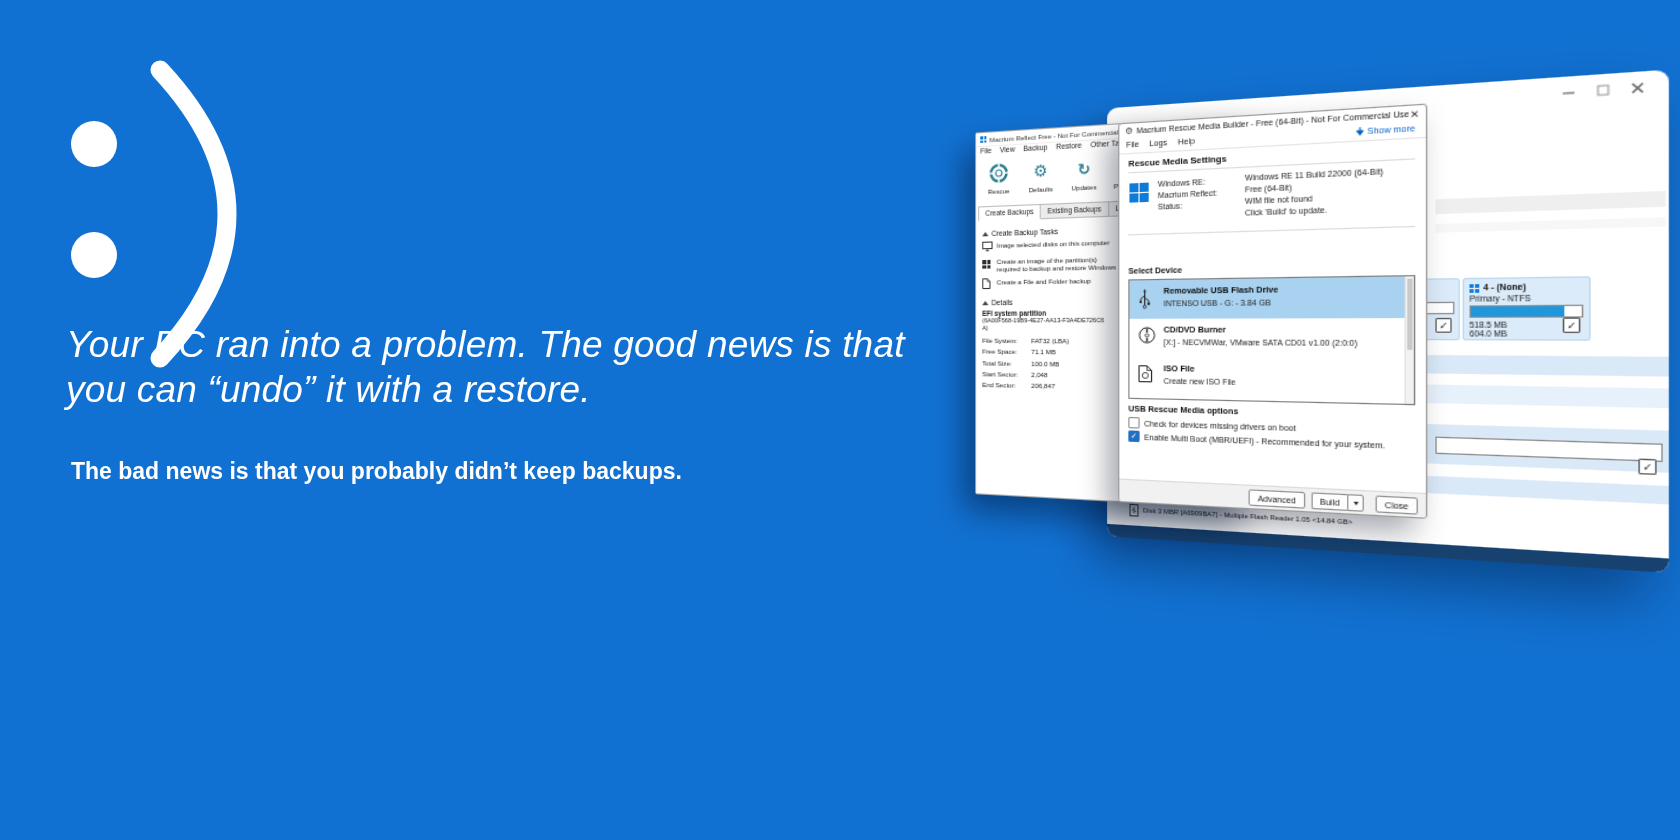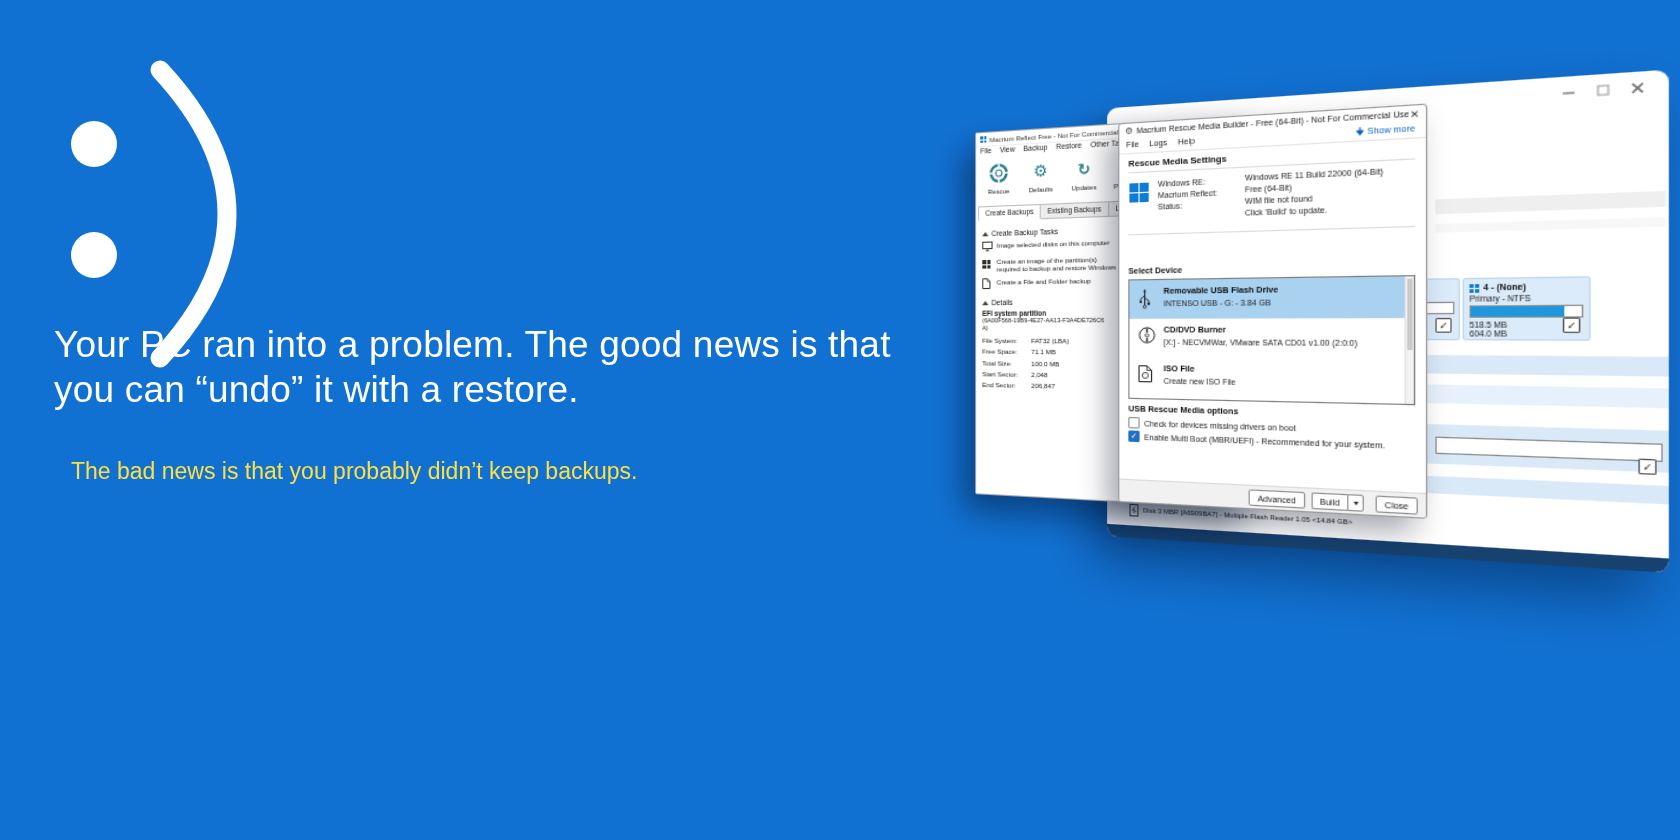--- a/index.html
+++ b/index.html
@@ -6,22 +6,22 @@
   body{
     width:1680px;height:840px;overflow:hidden;position:relative;
     background:#1171d2;
     font-family:"Liberation Sans","DejaVu Sans",sans-serif;
     -webkit-font-smoothing:antialiased;
   }
   .abs{position:absolute;}
 
   
   .smiley{left:64px;top:36px;}
-  .headline{left:54px;top:322px;color:#fff;font-size:37px;font-weight:300;line-height:45px;letter-spacing:.2px;}
-  .subtext{left:71px;top:458px;color:#fde047;font-size:23px;font-weight:400;}
+  .headline{left:66px;top:322px;color:#fff;font-size:37px;font-weight:300;line-height:45px;letter-spacing:.2px;font-style:italic;}
+  .subtext{left:71px;top:458px;color:#ffffff;font-size:23px;font-weight:700;}
 
   
   .cast{
     left:0;top:0;width:1680px;height:840px;pointer-events:none;
     background:linear-gradient(112deg, rgba(6,40,82,.52) 2%, rgba(6,40,82,.30) 28%, rgba(17,113,210,0) 62%);
     clip-path:polygon(962px 492px,1652px 568px,1680px 580px,1680px 840px);
   }
 
   
   .scene-outer{left:969px;top:60px;width:600px;height:500px;transform:scale(1.0714);transform-origin:0 0;}

